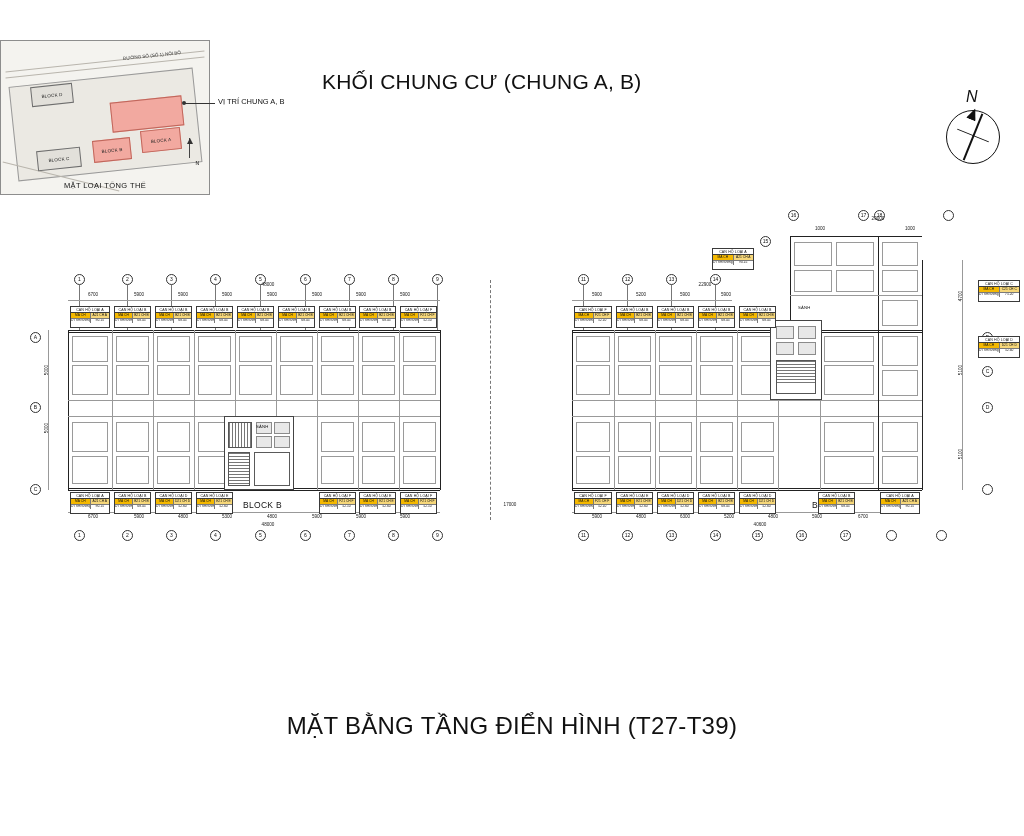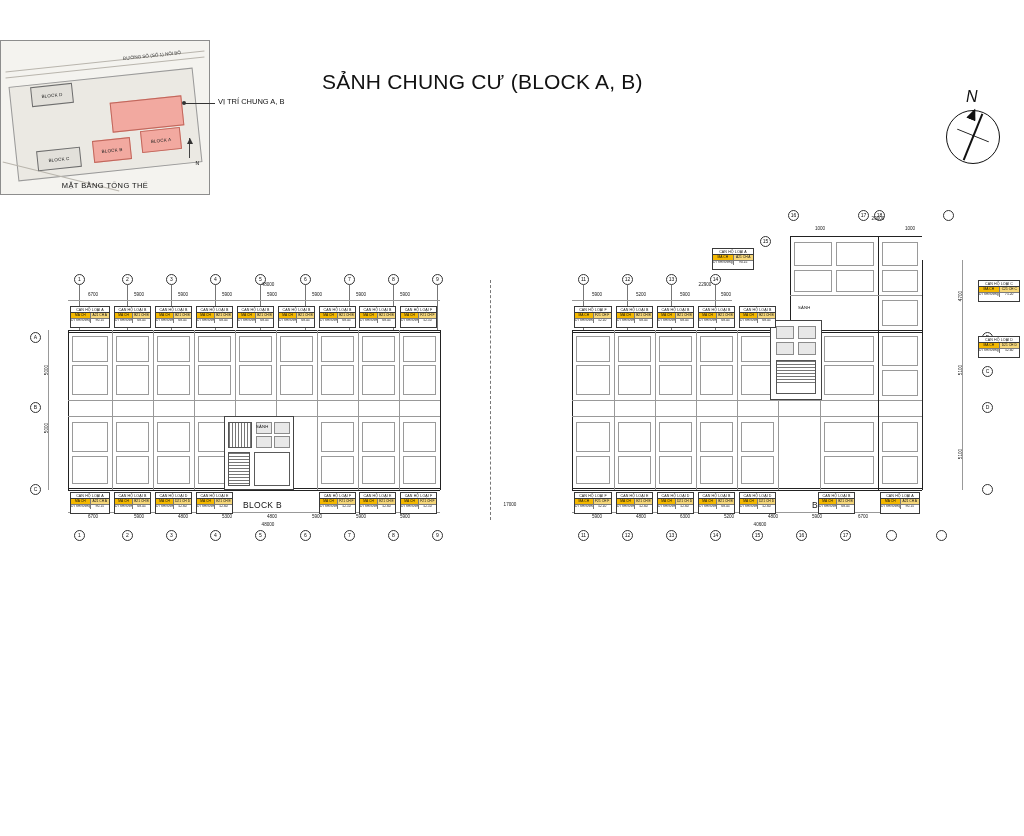--- a/index.html
+++ b/index.html
@@ -172,28 +172,29 @@
       <div class="blk hl" style="left:92px; top:98px; width:38px; height:22px; transform:rotate(-6deg);">BLOCK B</div>
       <div class="blk hl" style="left:140px; top:88px; width:40px; height:22px; transform:rotate(-6deg);">BLOCK A</div>
       <div class="blk hl" style="left:110px; top:58px; width:72px; height:30px; transform:rotate(-6deg); background:#f2a9a0;"></div>
 
       <div class="kmlabel" style="left:122px; top:12px; transform:rotate(-6deg);">ĐƯỜNG SỐ (SỐ 1) NỘI BỘ</div>
       <div class="kmlabel" style="left:16px; top:140px; transform:rotate(14deg);"></div>
 
       <div class="northmini"></div>
       <div class="nm-n">N</div>
     </div>
-    <div class="kmtitle">MẶT BẰNG TỔNG THỂ</div>
+    <div class="kmtitle">MẶT LOẠI TỔNG THỂ</div>
   </div>
 
   <div class="callout-dot"></div>
   <div class="callout-line"></div>
   <div class="callout-text">VỊ TRÍ CHUNG A, B</div>
 
-  <div class="main-title">SẢNH CHUNG CƯ (BLOCK A, B)</div>
+  <div class="main-title">KHỐI CHUNG CƯ (CHUNG A, B)</div>
+  <div class="bottom-title">MẶT BẰNG TẦNG ĐIỂN HÌNH (T27-T39)</div>
 
   <div class="north">
     <div class="nletter">N</div>
     <div class="circle"></div>
     <div class="needle"></div>
     <div class="needle2"></div>
     <div class="tipw"></div>
   </div>
 
   <div class="plan">

